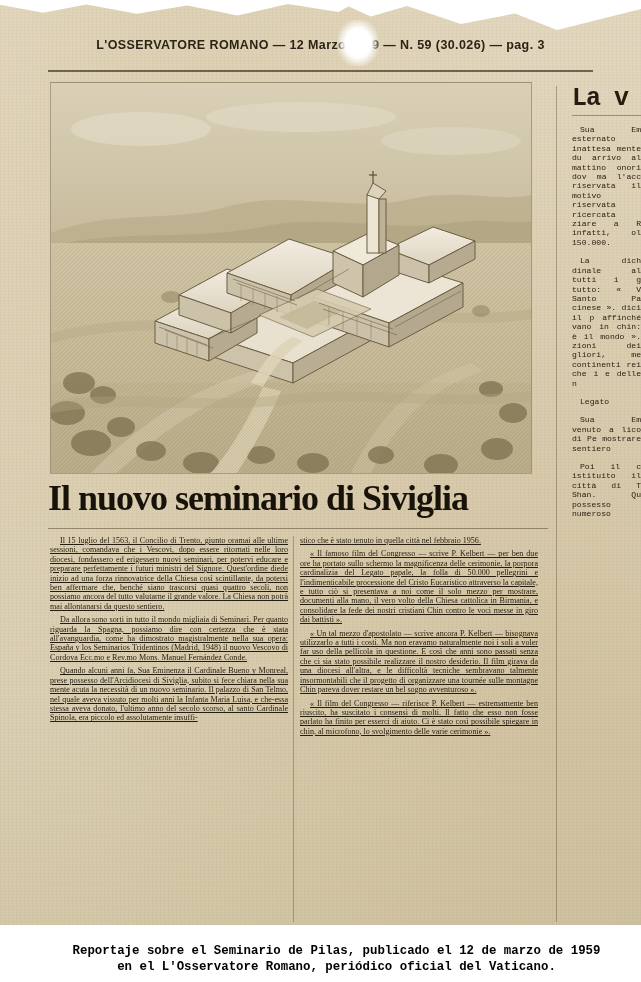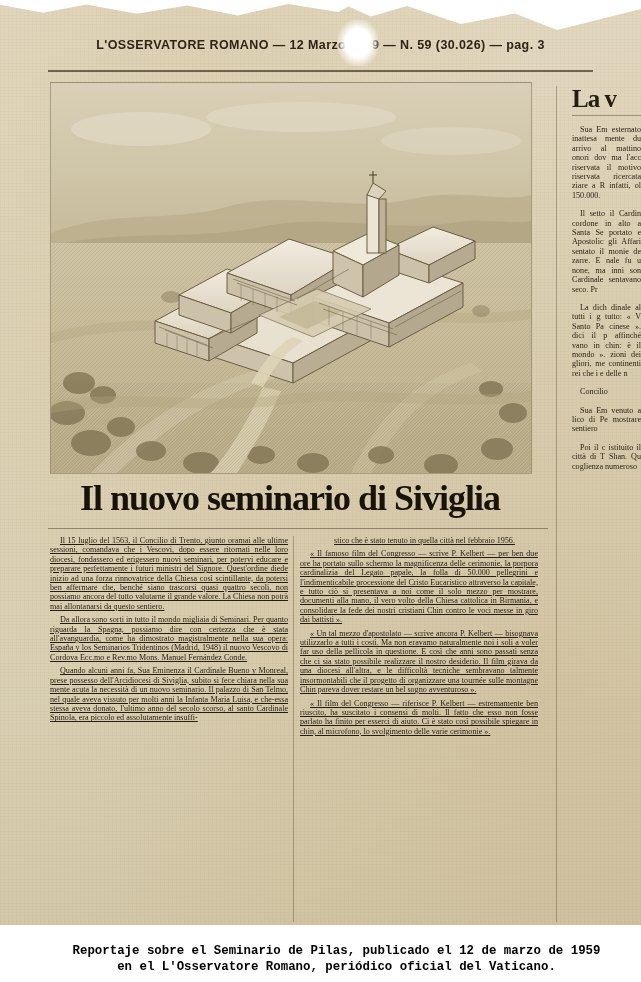--- a/index.html
+++ b/index.html
@@ -111,21 +111,20 @@
     left: 48px; top: 480px;
     width: 500px;
     font-family: "Liberation Serif", serif;
     font-weight: bold;
     font-size: 36px;
     line-height: 1;
     letter-spacing: -1px;
     color: #17120a;
     z-index: 3;
     white-space: nowrap;
-    margin-left: 32px;
   }
 
   #rule-mid {
     position: absolute;
     left: 48px; top: 528px;
     width: 500px; height: 1px;
     background: #5a4c33;
     opacity: .55;
     z-index: 3;
   }
@@ -136,32 +135,32 @@
     top: 536px;
     font-size: 8.1px;
     line-height: 9.4px;
     text-align: justify;
     color: #241d10;
     z-index: 3;
     font-family: "Liberation Serif", serif;
     text-decoration: underline;
   }
   .col p { margin: 0 0 4px 0; text-indent: 10px; }
-  .col p.noind { text-indent: 0; margin-left: 34px; }
+  .col p.noind { text-indent: 0; }
   #col1 { left: 50px; width: 238px; }
   #col2 { left: 300px; width: 238px; }
 
   
   #rightcol {
     position: absolute;
     left: 572px; top: 86px;
     width: 69px;
     z-index: 3;
     color: #241d10;
-    font-family: Liberation Serif, serif;
+    font-family: Liberation Mono, monospace;
   }
   #rightcol .rc-head {
     font-weight: bold;
     font-size: 25px;
     letter-spacing: -1px;
     line-height: 1;
     margin-bottom: 4px;
     white-space: nowrap;
     overflow: hidden;
   }
@@ -367,25 +366,24 @@
     <p class="noind">stico che è stato tenuto in quella città nel febbraio 1956.</p>
     <p>« Il famoso film del Congresso — scrive P. Kelbert — per ben due ore ha portato sullo schermo la magnificenza delle cerimonie, la porpora cardinalizia del Legato papale, la folla di 50.000 pellegrini e l'indimenticabile processione del Cristo Eucaristico attraverso la capitale, e tutto ciò si presentava a noi come il solo mezzo per mostrare, documenti alla mano, il vero volto della Chiesa cattolica in Birmania, e consolidare la fede dei nostri cristiani Chin contro le voci messe in giro dai battisti ».</p>
     <p>« Un tal mezzo d'apostolato — scrive ancora P. Kelbert — bisognava utilizzarlo a tutti i costi. Ma non eravamo naturalmente noi i soli a voler far uso della pellicola in questione. E così che anni sono passati senza che ci sia stato possibile realizzare il nostro desiderio. Il film girava da una diocesi all'altra, e le difficoltà tecniche sembravano talmente insormontabili che il progetto di organizzare una tournée sulle montagne Chin pareva dover restare un bel sogno avventuroso ».</p>
     <p>« Il film del Congresso — riferisce P. Kelbert — estremamente ben riuscito, ha suscitato i consensi di molti. Il fatto che esso non fosse parlato ha finito per esserci di aiuto. Ci è stato così possibile spiegare in chin, al microfono, lo svolgimento delle varie cerimonie ».</p>
   </div>
 
   <div id="rightcol">
     <div class="rc-head">La v</div>
     <div class="rc-rule"></div>
     <p>Sua Em esternato inattesa mente du arrivo al mattino onori dov ma l'acc riservata il motivo riservata ricercata ziare a R infatti, ol 150.000.</p>
-    <p>Il setto il Cardin cordone in alto a Santa Se portato e Apostolic gli Affari sentato il monie de zarre. E nale fu u none, ma inni son Cardinale sentavano seco. Pr</p>
     <p>La dich dinale al tutti i g tutto: « V Santo Pa cinese ». dici il p affinché vano in chin: è il mondo ». zioni dei gliori, me continenti rei che i e delle n</p>
-    <p>Concilio</p>
+    <p>Legato</p>
     <p>Sua Em venuto a lico di Pe mostrare sentiero</p>
-    <p>Poi il c istituito il città di T Shan. Qu coglienza numeroso</p>
+    <p>Poi il c istituito il città di T Shan. Qu possesso numeroso</p>
   </div>
 
 </div>
 
 <div id="caption">
   <div>Reportaje sobre el Seminario de Pilas, publicado el 12 de marzo de 1959</div>
   <div>en el L'Osservatore Romano, periódico oficial del Vaticano.</div>
 </div>
 
 </body></html>

